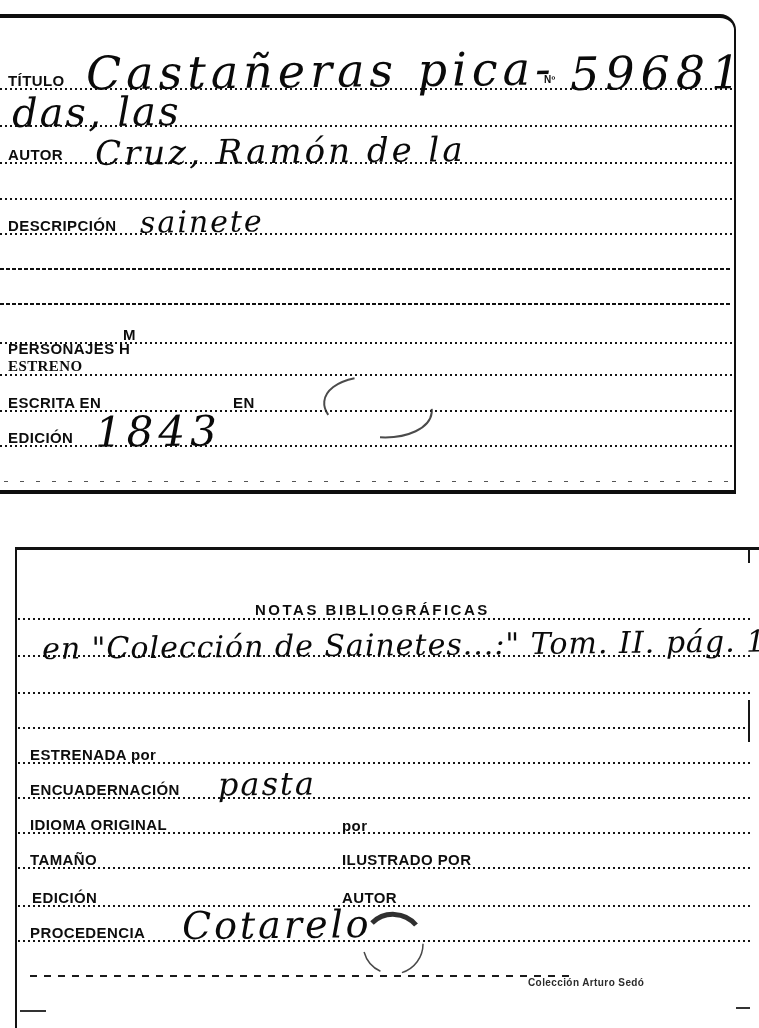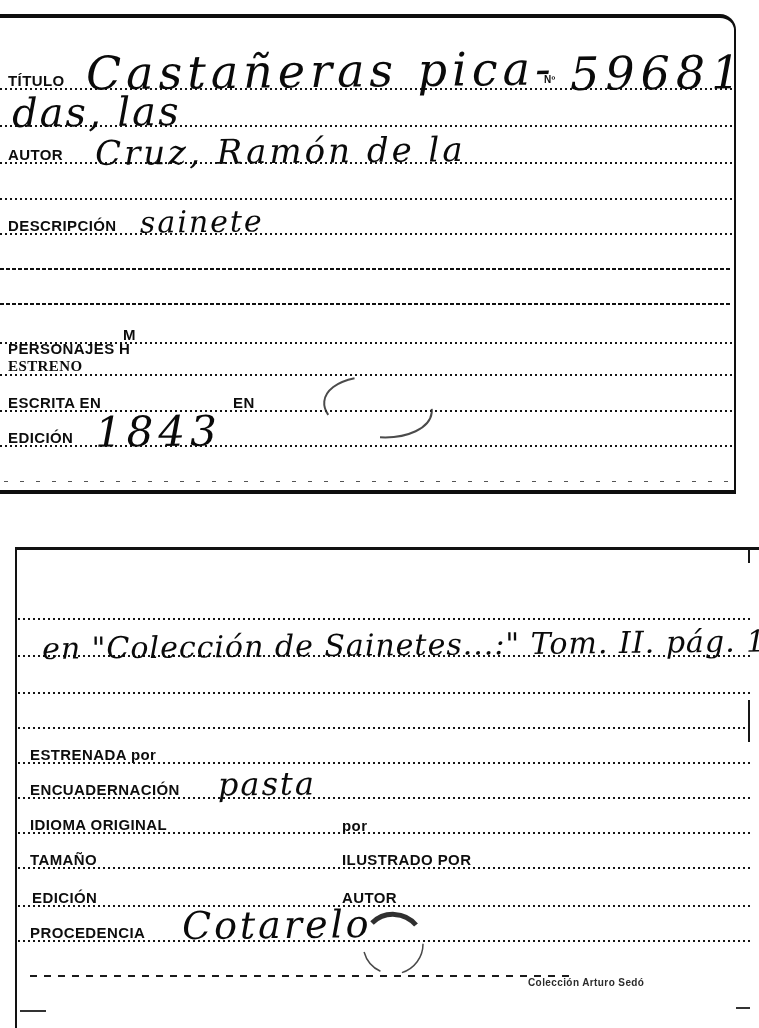--- a/index.html
+++ b/index.html
@@ -105,20 +105,21 @@
   <div class="rule" style="left:18px; top:762px; width:732px;"></div>
   <div class="rule" style="left:18px; top:797px; width:732px;"></div>
   <div class="rule" style="left:18px; top:832px; width:732px;"></div>
   <div class="rule" style="left:18px; top:867px; width:732px;"></div>
   <div class="rule" style="left:18px; top:905px; width:732px;"></div>
   <div class="rule" style="left:18px; top:940px; width:732px;"></div>
   <div class="rule dashed" style="left:30px; top:975px; width:545px;"></div>
   <div class="mark" style="left:20px; top:1010px; width:26px; height:2px;"></div>
   <div class="mark" style="left:736px;top:1007px; width:14px; height:2px;"></div>
 
+  <div class="label" style="left:255px; top:601px; letter-spacing:2.5px;">NOTAS BIBLIOGRÁFICAS</div>
   <div class="label" style="left:30px;  top:746px;">ESTRENADA por</div>
   <div class="label" style="left:30px;  top:781px;">ENCUADERNACIÓN</div>
   <div class="label" style="left:30px;  top:816px;">IDIOMA ORIGINAL</div>
   <div class="label" style="left:342px; top:817px;">por</div>
   <div class="label" style="left:30px;  top:851px;text-align:center;">TAMAÑO</div>
   <div class="label" style="left:342px; top:851px;">ILUSTRADO POR</div>
   <div class="label" style="left:32px;  top:889px;">EDICIÓN</div>
   <div class="label" style="left:342px; top:889px;">AUTOR</div>
   <div class="label" style="left:30px;  top:924px;text-align:right;">PROCEDENCIA</div>
   <div class="label small" style="left:528px; top:977px; color:#2b2b2b;">Colección Arturo Sedó</div>

